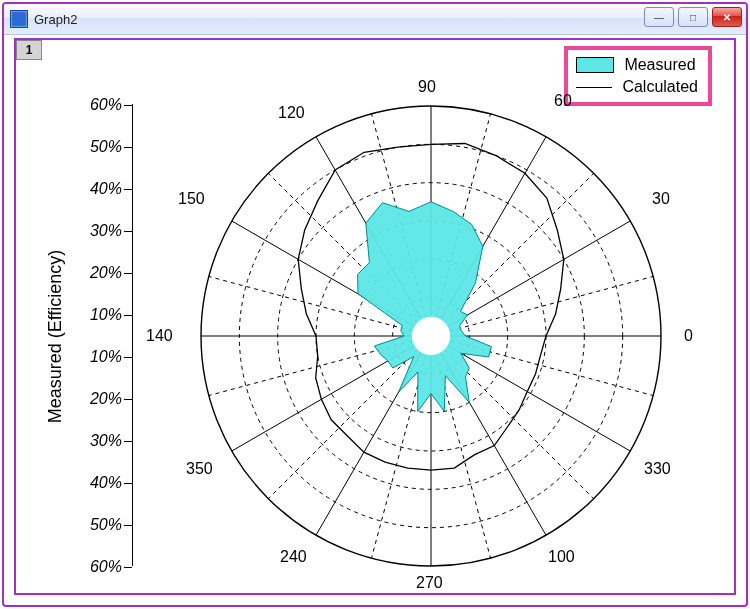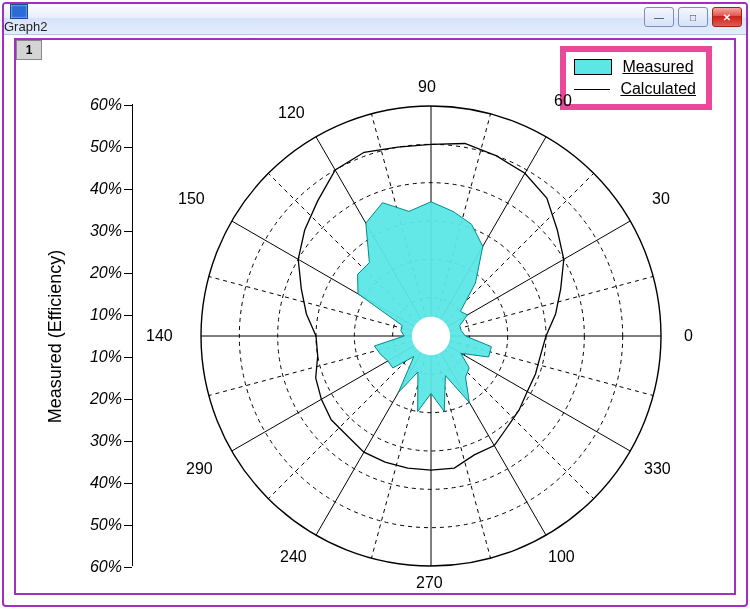--- a/index.html
+++ b/index.html
@@ -9,25 +9,24 @@
     margin:2px;
     border:2px solid #a030c0;
     border-radius:4px;
     background:#fff;
     box-sizing:border-box;
     overflow:hidden;
   }
   .titlebar{
     height:30px;
     background:linear-gradient(#fdfdff,#e8eefc 45%,#d6e2fa 46%,#e4edfc);
-    display:flex;align-items:flex-start;
+    display:flex;align-items:center;
     border-bottom:1px solid #b8c4e0;
     font-size:13px;color:#222;
     position:relative;
-    flex-direction:column;
   }
   .title-icon{
     width:16px;height:16px;margin:0 6px;
     display:inline-block;
     background:#2a6bd4;border:1px solid #174a9e;
     box-shadow:inset 0 0 2px #fff;
   }
   .title-text{flex:0 0 auto;}
   .win-controls{
     position:absolute;right:4px;top:3px;
@@ -51,22 +50,22 @@
   }
   .tab{
     position:absolute;left:0;top:0;
     width:24px;height:18px;
     background:#d4d4d4;border:1px solid #888;
     font-size:12px;font-weight:bold;
     text-align:center;line-height:18px;
   }
   .legend{
     position:absolute;right:22px;top:6px;
-    border:6px solid #ec4899;background:#fff;
-    font-size:16px;padding:4px 10px 4px 8px;text-decoration:underline;
+    border:4px solid #ec4899;background:#fff;
+    font-size:16px;padding:4px 10px 4px 8px;
   }
   .legend-row{display:flex;align-items:center;gap:10px;line-height:22px;}
   .swatch{width:36px;height:14px;border:1px solid #000;}
   .swatch.fill{background:#5ce6e6;}
   .line-sample{width:36px;height:0;border-top:1px solid #000;}
   .ylabel{
     position:absolute;left:30px;top:80px;bottom:40px;width:20px;
     display:flex;align-items:center;justify-content:center;
   }
   .ylabel span{
@@ -179,20 +178,20 @@
         </g>
     </svg>
 
     <div class="angle-lbl" style="left:668px;top:287px">0</div>
     <div class="angle-lbl" style="left:636px;top:150px">30</div>
     <div class="angle-lbl" style="left:538px;top:52px">60</div>
     <div class="angle-lbl" style="left:402px;top:38px">90</div>
     <div class="angle-lbl" style="left:262px;top:64px">120</div>
     <div class="angle-lbl" style="left:162px;top:150px">150</div>
     <div class="angle-lbl" style="left:130px;top:287px">140</div>
-    <div class="angle-lbl" style="left:170px;top:420px">290</div>
+    <div class="angle-lbl" style="left:170px;top:420px">350</div>
     <div class="angle-lbl" style="left:264px;top:508px">240</div>
     <div class="angle-lbl" style="left:400px;top:534px">270</div>
     <div class="angle-lbl" style="left:532px;top:508px">100</div>
     <div class="angle-lbl" style="left:628px;top:420px">330</div>
 
   </div>
 </div>
 
 </body></html>

